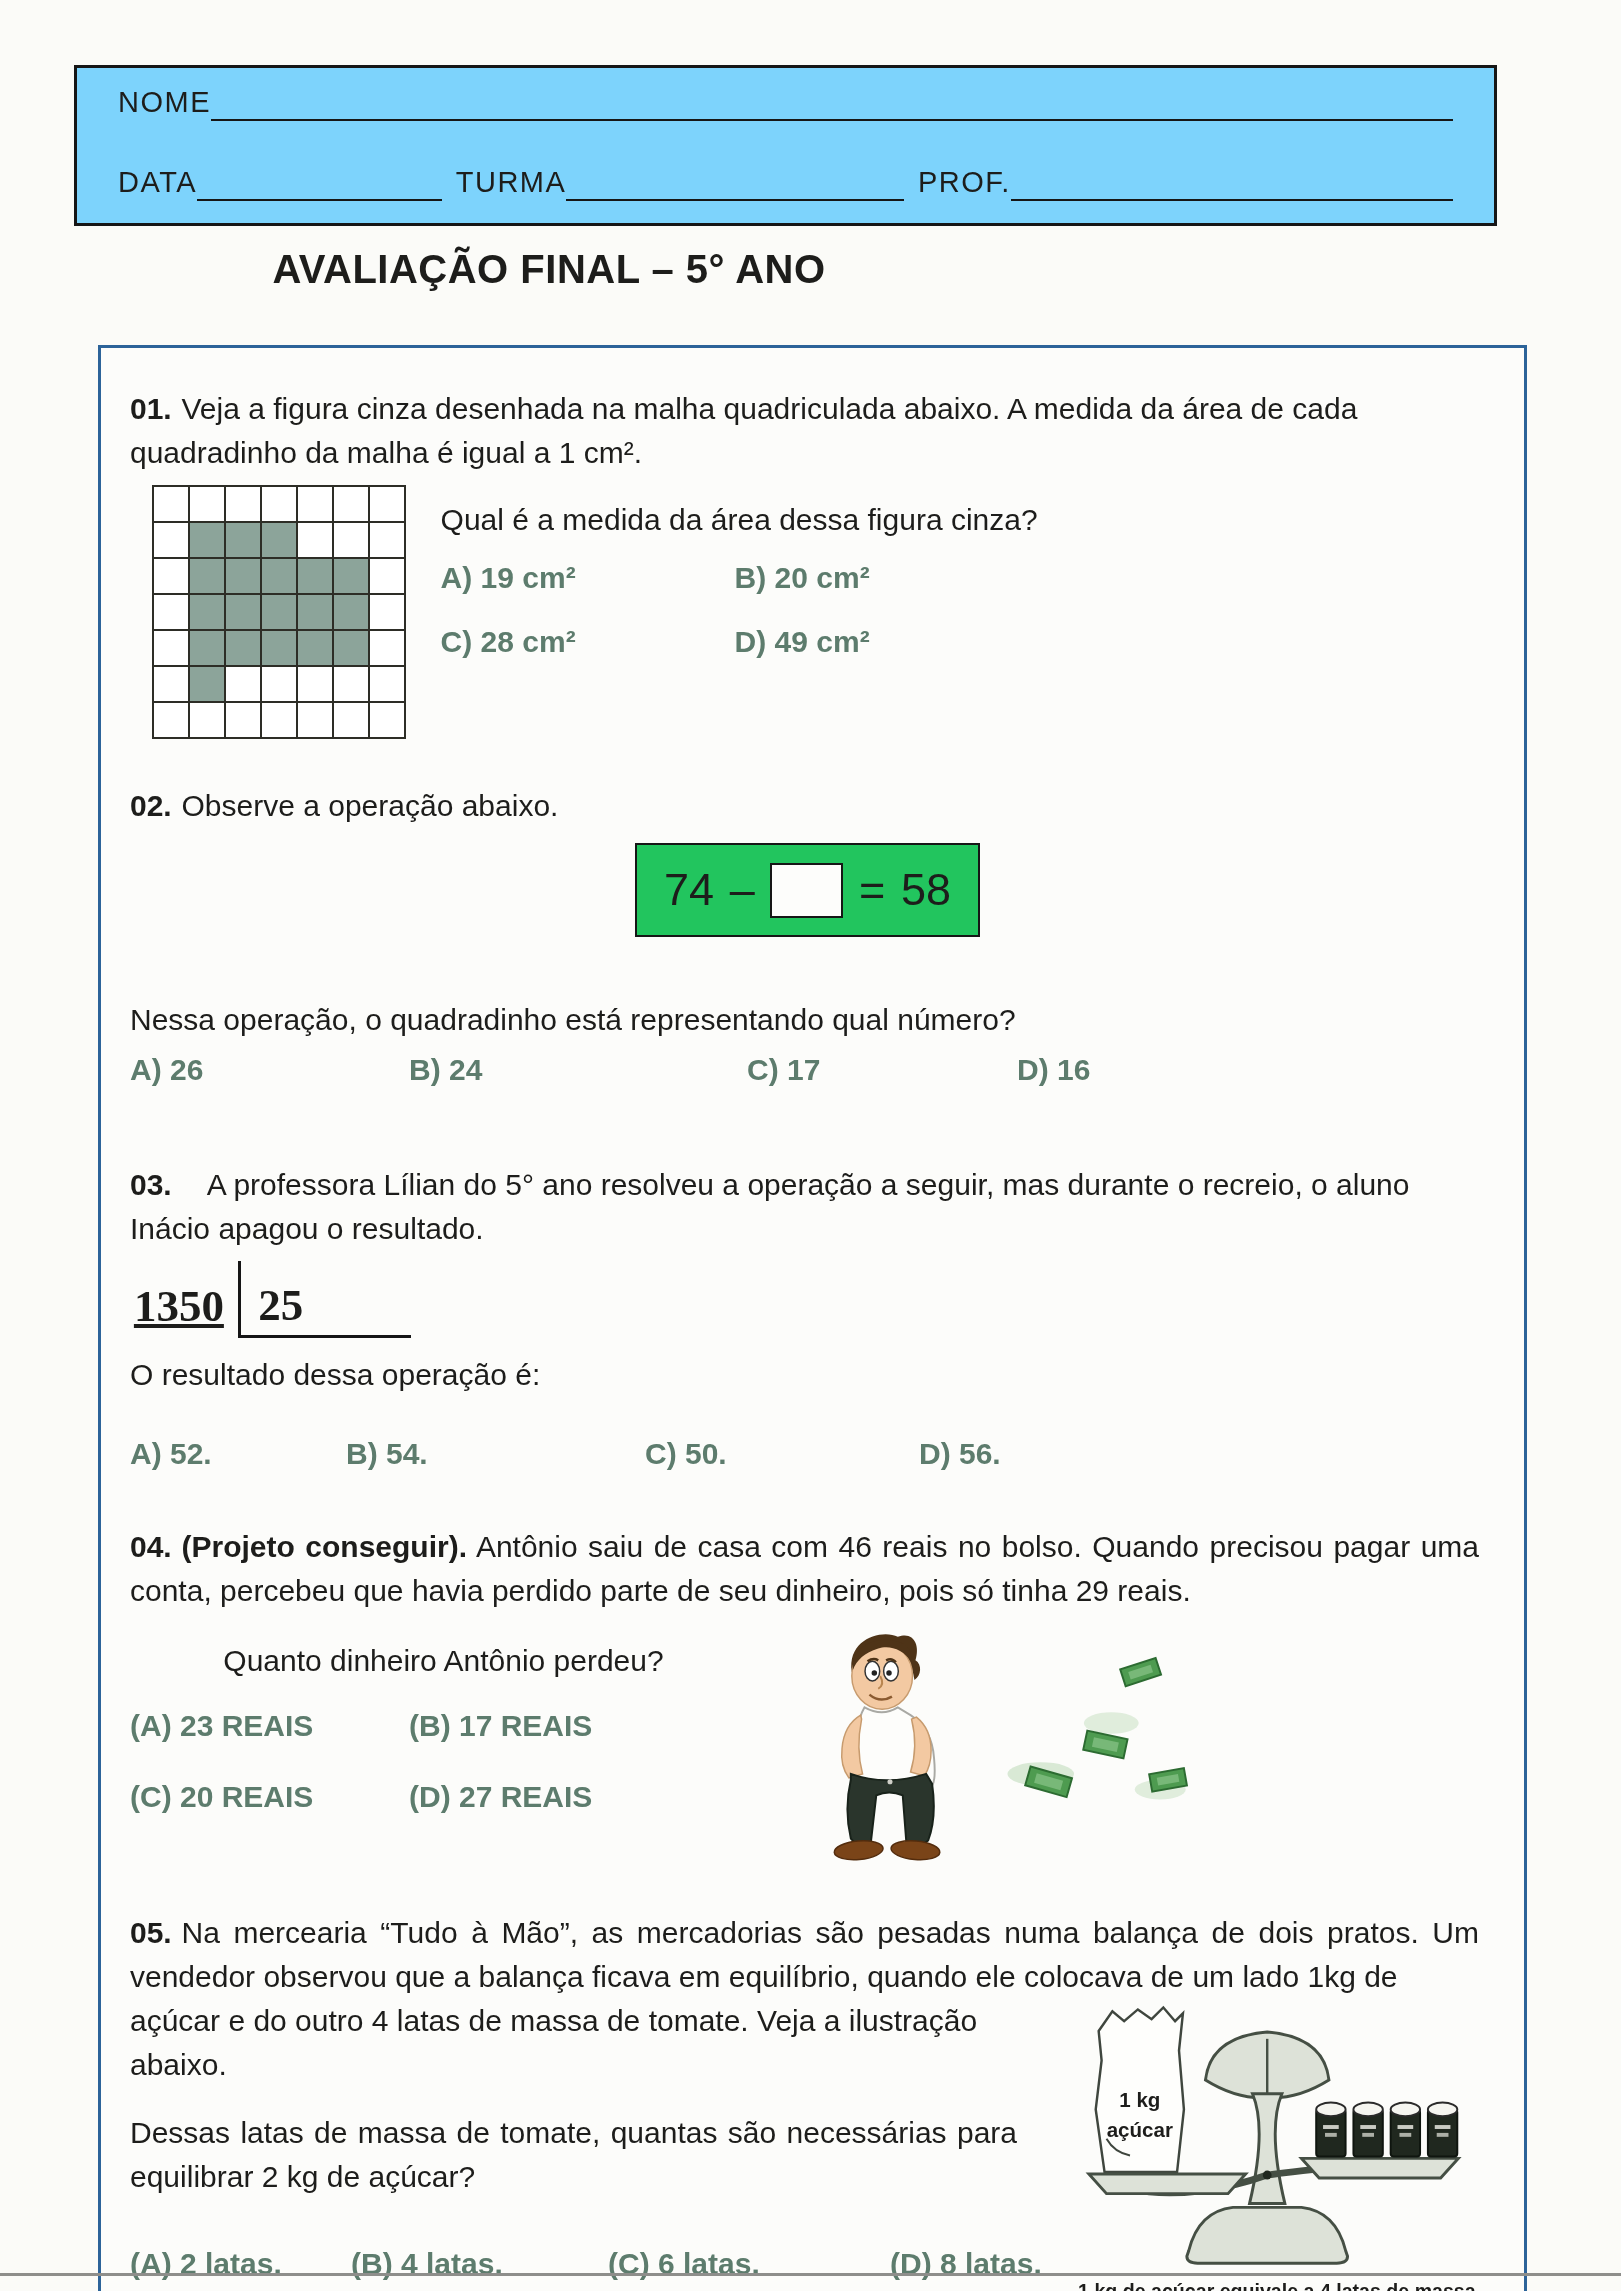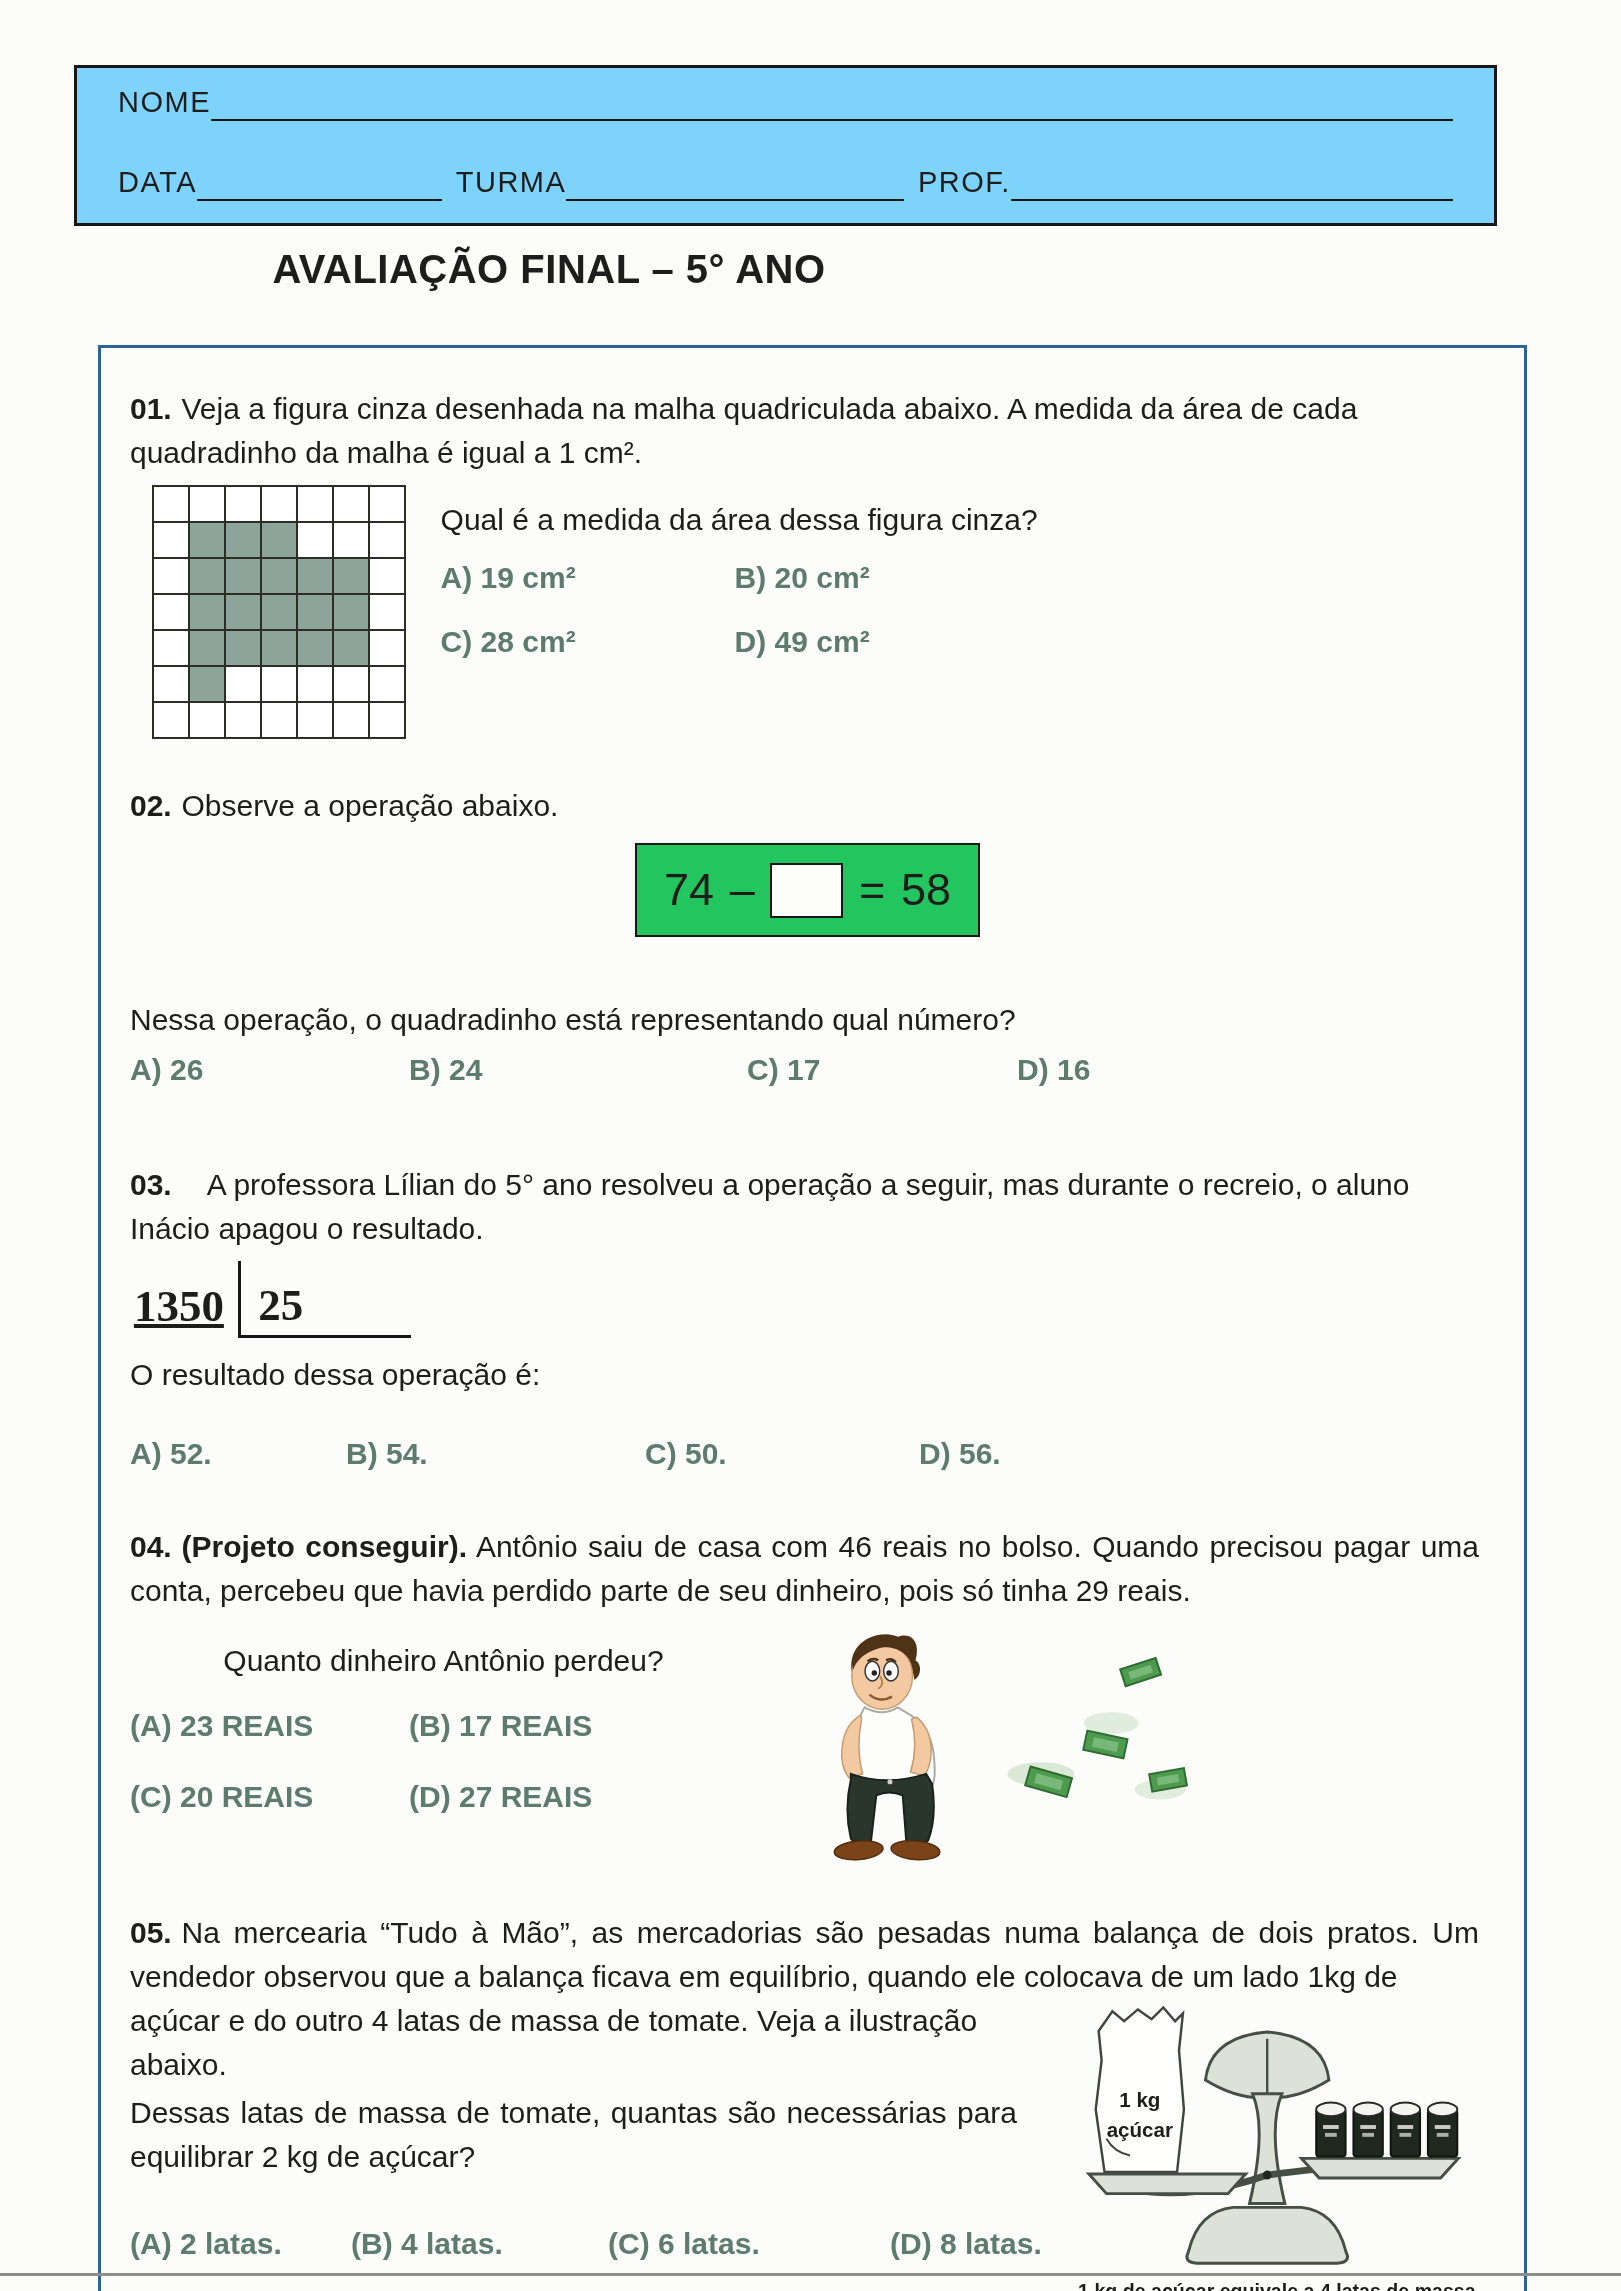--- a/index.html
+++ b/index.html
@@ -74,21 +74,21 @@
   .opts-q3 { display:grid; grid-template-columns:216px 299px 274px auto; margin-top:35px; }
   
   .sec-q4 { margin-top:49px; }
   .q4-row { display:flex; margin-top:25.5px; }
   .q4-left { width:627px; }
   .opts-q4 { display:grid; grid-template-columns:279px auto; row-gap:27px; margin-top:21px; }
   .q4-art { margin:-13.7px 0 0 39px; }
   
   .sec-q5 { margin-top:41px; position:relative; }
   .q5-narrow { width:887px; }
-  .q5-question { margin-top:4px; width:887px; }
+  .q5-question { margin-top:24px; width:887px; }
   .opts-q5 { display:grid; grid-template-columns:221px 257px 282px auto; margin-top:43px; width:1127px; }
   .q5-art { position:absolute; top:71px; right:-5.9px; width:416px; }
   .scale-caption { width:416px; text-align:center; font-size:19.6px; font-weight:bold; margin-top:2px; }
   .bag-label { font:bold 21px "Liberation Sans", sans-serif; fill:#1d1d1b; text-anchor:middle; }
   
   .scan-line { position:absolute; left:0; bottom:15.7px; width:100%; height:2.9px; background:#8e8e8b; }
 </style>
 </head>
 <body>
 

